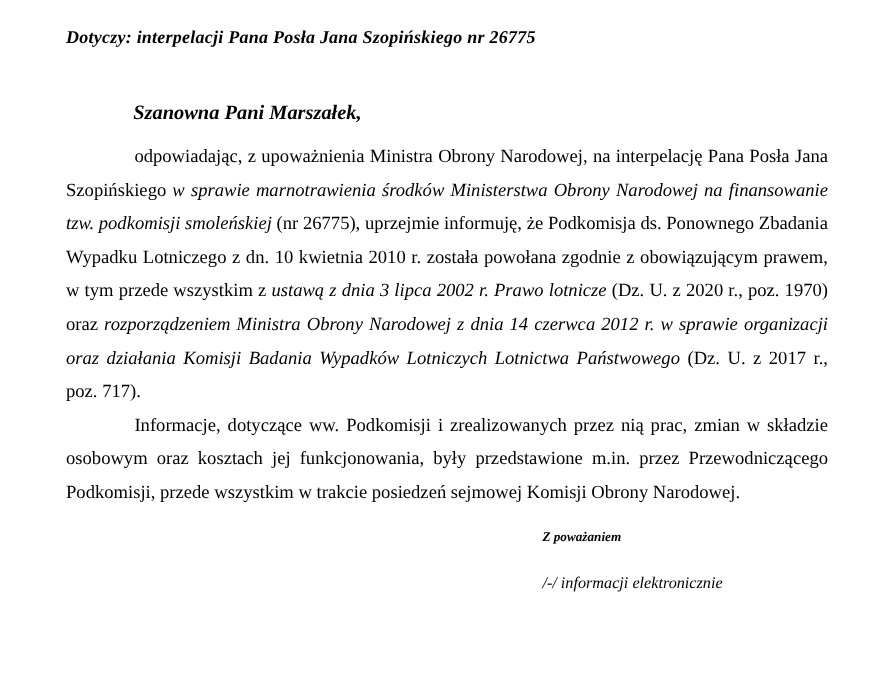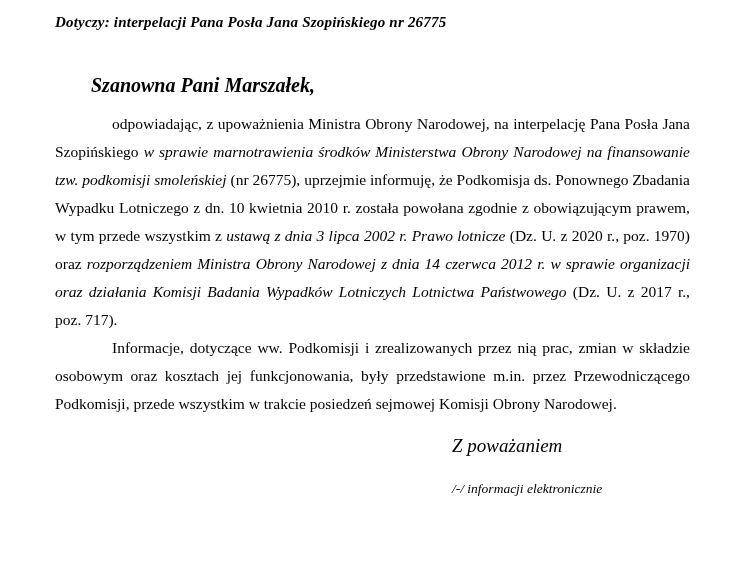--- a/index.html
+++ b/index.html
@@ -8,46 +8,46 @@
     width: 740px;
     height: 568px;
     font-family: "Liberation Serif", serif;
     color: #000000;
     overflow: hidden;
   }
   .page {
     width: 740px;
     height: 568px;
     background: #ffffff;
-    padding: 14px 50px 0 55px;
+    padding: 24px 50px 0 55px;
   }
   .subject {
     font-weight: 700;
     font-style: italic;
     font-size: 15px;
     letter-spacing: 0.2px;
   }
   .salutation {
     font-weight: 700;
     font-style: italic;
-    font-size: 20px;
-    margin: 43px 0 0 36px;
+    font-size: 17px;
+    margin: 43px 0 0 56px;
   }
   .paragraphs { margin-top: 13px; }
   .body-para {
     font-size: 15.5px;
     line-height: 28px;
     text-align: justify;
     text-indent: 57px;
   }
   .it { font-style: italic; font-family: Liberation Serif, serif; }
   .closing {
-    font-weight: 400;
+    font-weight: 700;
     font-style: italic;
-    font-size: 19px;
+    font-size: 11px;
     margin: 17px 0 0 397px;
   }
   .signature-note {
     font-style: italic;
     font-size: 13.5px;
     margin: 24px 0 0 397px;
   }
 </style>
 </head>
 <body>

